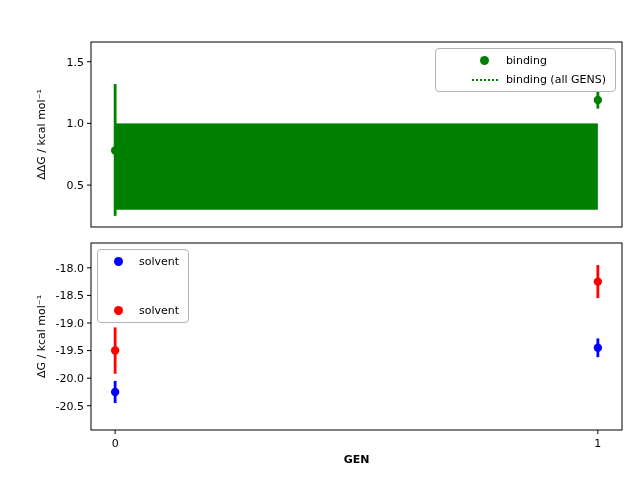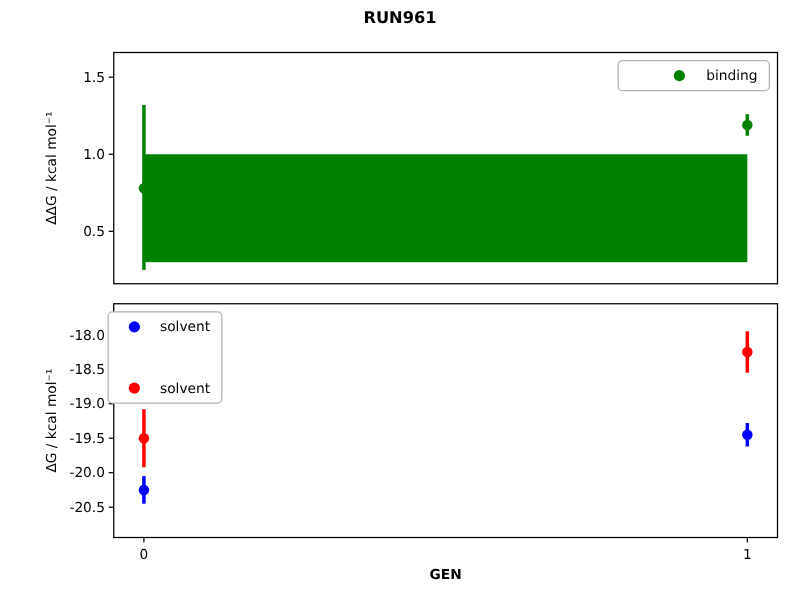--- a/index.html
+++ b/index.html
@@ -13,32 +13,31 @@
     text-align:center; font-size:13px; font-weight:bold;
   }
   #plot-svg { position:absolute; top:0; left:0; }
   .legend {
     position:absolute; background:#ffffff;
     border:1px solid #b3b3b3; border-radius:4px;
     padding:5px 9px 5px 7px; display:flex; flex-direction:column; gap:6px;
     font-size:11px; line-height:13px;
   }
   #legend-top { top:48px; right:24px;padding-left:36px; }
-  #legend-bottom { top:249px; left:86px;gap:36px; }
+  #legend-bottom { top:249px; left:97px;gap:36px; }
   .legend-row { display:flex; align-items:center; gap:8px; height:13px; }
   .handle { width:26px; display:flex; justify-content:center; align-items:center; }
   .dot { width:9px; height:9px; border-radius:50%; background:#000; }
   .dotline { width:26px; height:0; border-top:2px dotted #008000; }
   text { fill:#000; }
 </style>
 </head>
 <body>
 
 <div class="figure">
-  <div class="fig-title">RUN961</div>
 
   <svg id="plot-svg" width="640" height="480">
       <g>
         <rect x="91" y="42" width="531" height="185" fill="#ffffff"></rect>
         <rect x="115.13636363636364" y="123.4" width="482.72727272727263" height="86.33333333333334" fill="#008000"></rect>
         <line x1="115.13636363636364" x2="597.8636363636363" y1="167.8" y2="167.8" stroke="#008000" stroke-width="1.5" stroke-dasharray="1.5 2.5"></line>
         <line x1="115.13636363636364" x2="115.13636363636364" y1="215.9" y2="83.93333333333331" stroke="#008000" stroke-width="2.8"></line>
         <line x1="597.8636363636363" x2="597.8636363636363" y1="108.6" y2="91.33333333333331" stroke="#008000" stroke-width="2.8"></line>
         <circle cx="115.13636363636364" cy="150.53333333333333" r="4.2" fill="#008000"></circle>
         <circle cx="597.8636363636363" cy="99.96666666666667" r="4.2" fill="#008000"></circle>
@@ -83,20 +82,26 @@
       </g>
     </svg>
 
   <div class="legend" id="legend-top">
     <div class="legend-row">
       <span class="handle">
           <span class="dot" id="lg-binding-dot" style="background: rgb(0, 128, 0);"></span>
         </span>
       <span class="lg-label">binding</span>
     </div>
+    <div class="legend-row">
+      <span class="handle">
+          <span class="dotline" id="lg-binding-line" style="border-top-color: rgb(0, 128, 0);"></span>
+        </span>
+      <span class="lg-label">binding (all GENS)</span>
+    </div>
   </div>
 
   <div class="legend" id="legend-bottom">
     <div class="legend-row">
       <span class="handle">
           <span class="dot" id="lg-solvent-dot" style="background: rgb(0, 0, 255);"></span>
         </span>
       <span class="lg-label">solvent</span>
     </div>
     <div class="legend-row">

